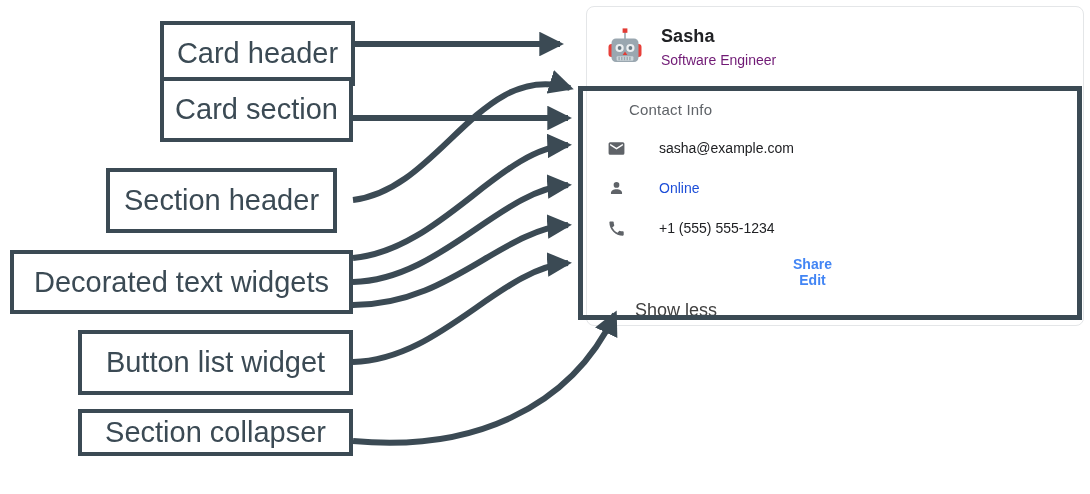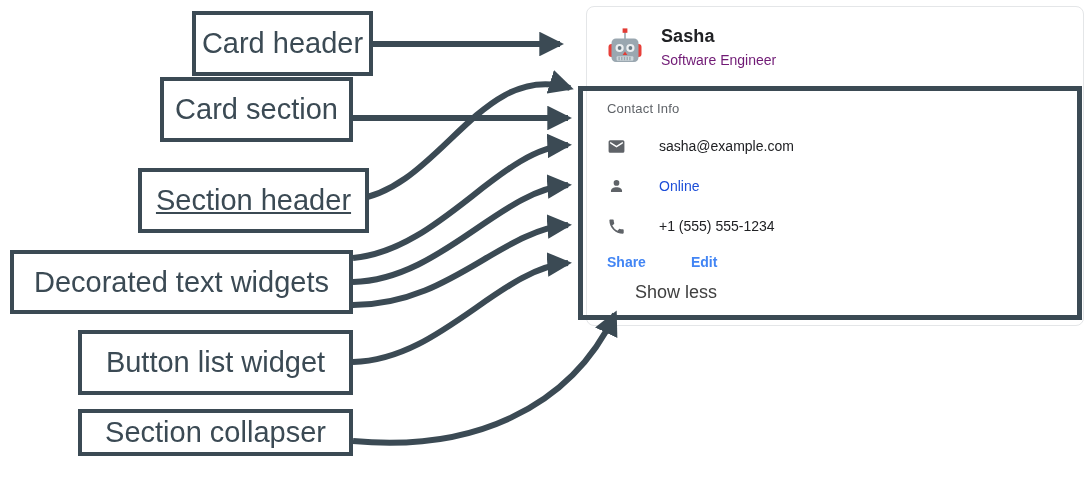--- a/index.html
+++ b/index.html
@@ -85,24 +85,25 @@
     font-size: 14px;
     color: #701a75;
     line-height: 20px;
     margin-top: 4px;
   }
 
   .card-section {
     padding: 0 16px;
   }
   .section-header {
-    font-size: 13px;
+    font-size: 15px;
     color: #5f6368;
     letter-spacing: 0.2px;
     padding: 14px 4px 10px 4px;
+    margin-left: 22px;
   }
   .dtw-row {
     display: flex;
     align-items: center;
     height: 40px;
     padding-left: 4px;
   }
   .dtw-icon {
     width: 22px;
     flex: 0 0 22px;
@@ -115,20 +116,21 @@
   .dtw-text {
     font-size: 14px;
     color: #202124;
   }
   .dtw-text.status-online { color: #1d4ed8; }
 
   .button-list {
     display: flex;
     align-items: center;
     padding: 8px 4px 2px 4px;
+    flex-direction: column;
   }
   .list-btn {
     font-size: 14px;
     font-weight: bold;
     color: #4285f4;
     margin-right: 45px;
     background: none;
     border: none;
     padding: 0;
     font-family: "Liberation Sans", sans-serif;
@@ -184,29 +186,29 @@
       <path d="M 353 258 C 440 250 500 148 568 145"></path>
       <path d="M 353 282 C 440 280 500 190 568 185"></path>
       <path d="M 353 305 C 450 305 500 230 568 225"></path>
 
       <path d="M 353 362 C 440 360 500 268 568 263"></path>
 
       <path d="M 353 441 C 470 452 570 410 615 314"></path>
     </g>
   </svg>
 
-  <div class="anno-box" style="left:160px;  top:11px;  width:181px; height:65px;margin-left:32px;">
+  <div class="anno-box" style="left:160px;  top:21px;  width:195px; height:65px;">
     <span>Card header</span>
   </div>
 
   <div class="anno-box" style="left:160px;  top:77px;  width:193px; height:65px;">
     <span>Card section</span>
   </div>
 
-  <div class="anno-box" style="left:138px;  top:168px; width:231px; height:65px;text-decoration:underline;">
+  <div class="anno-box" style="left:106px;  top:168px; width:231px; height:65px;">
     <span>Section header</span>
   </div>
 
   <div class="anno-box" style="left:10px;   top:250px; width:343px; height:64px;">
     <span>Decorated text widgets</span>
   </div>
 
   <div class="anno-box" style="left:78px;   top:330px; width:275px; height:65px;">
     <span>Button list widget</span>
   </div>

